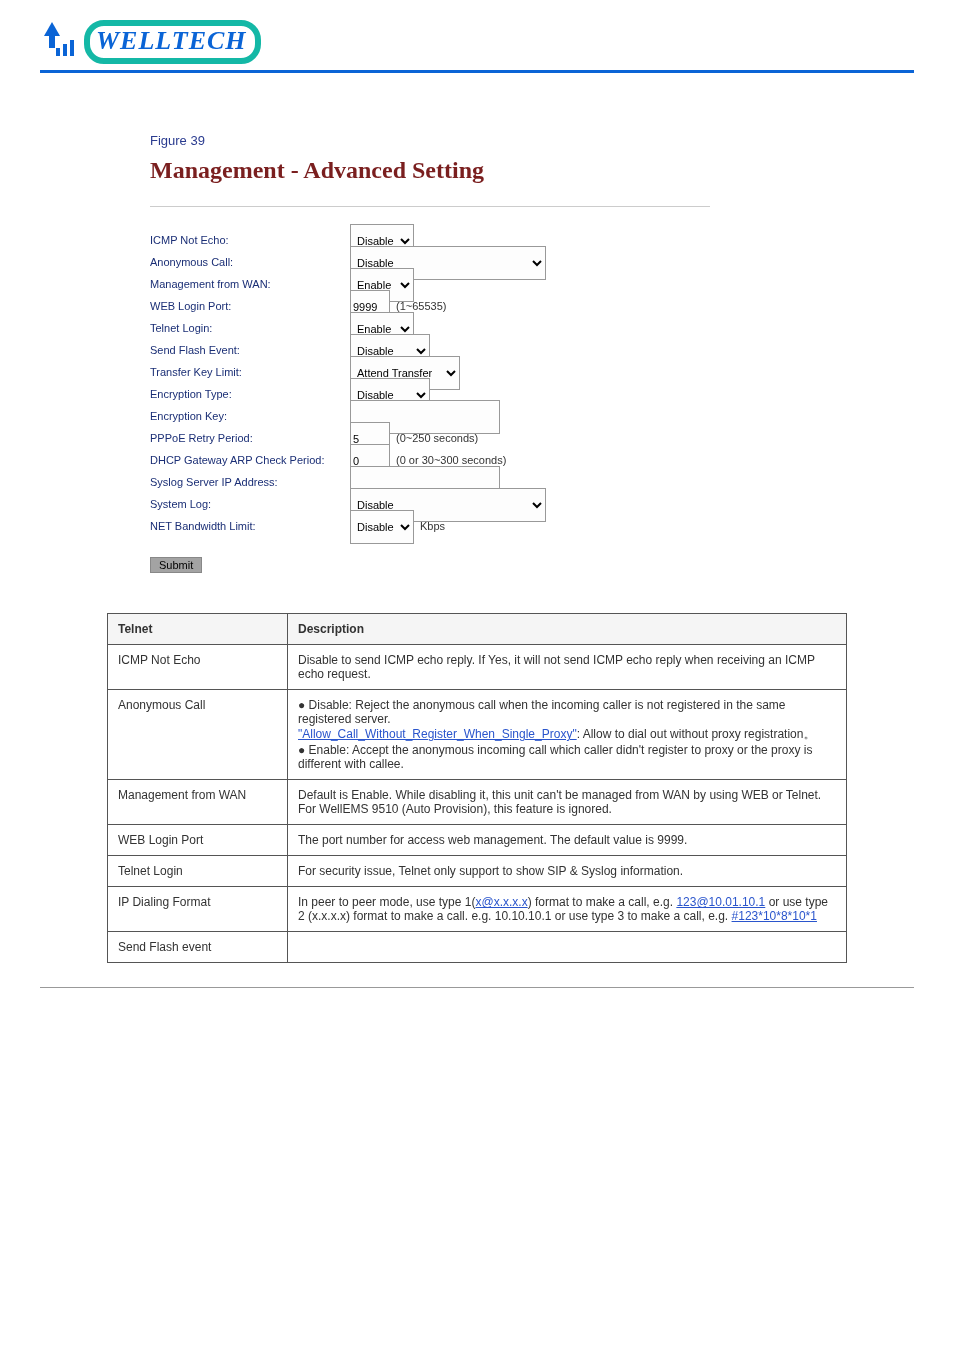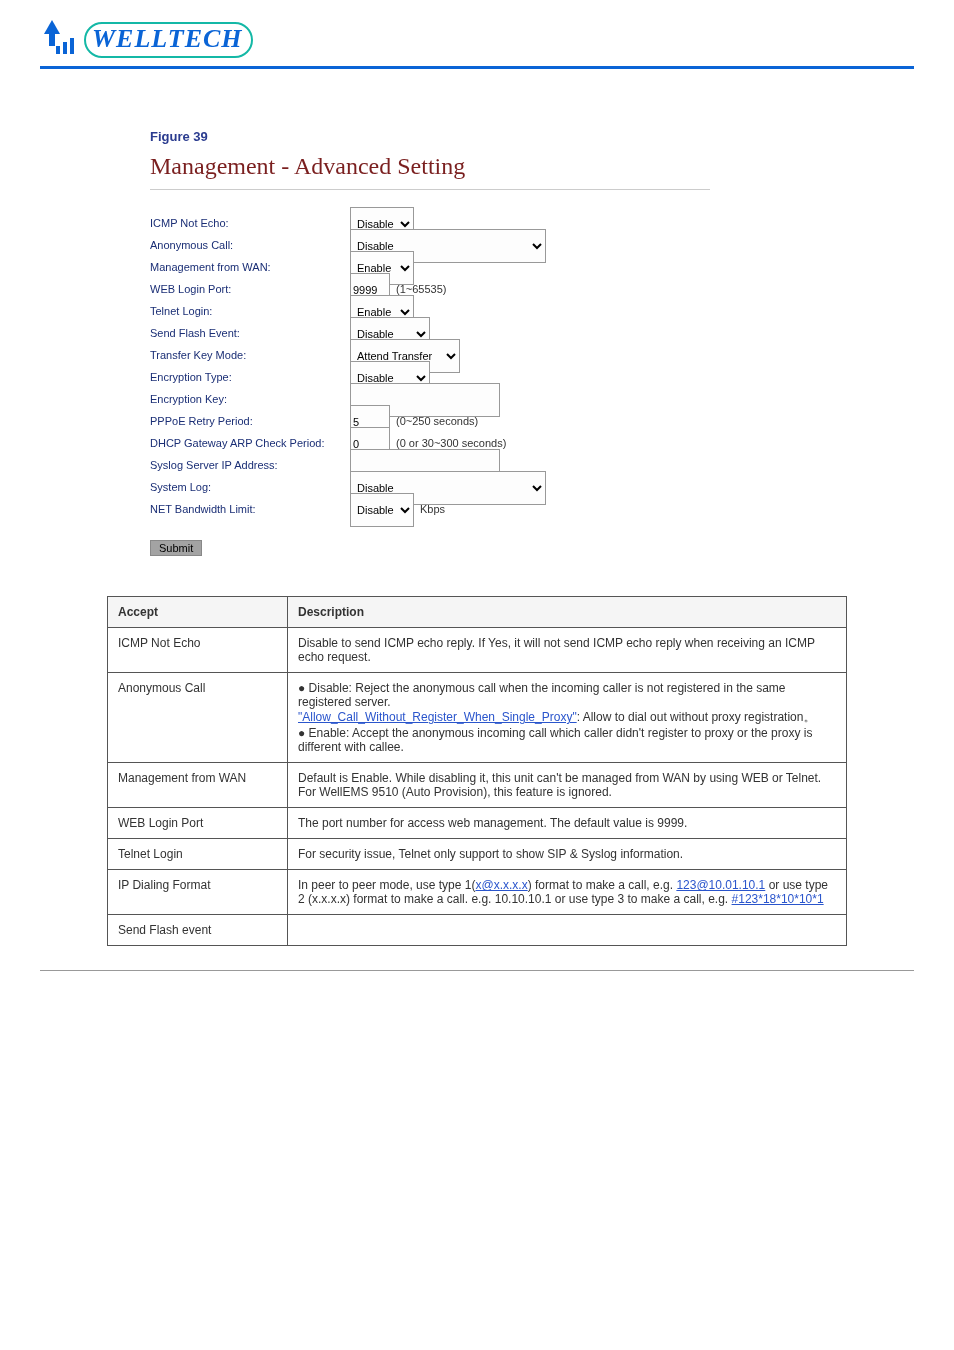--- a/index.html
+++ b/index.html
@@ -30,32 +30,32 @@
   .logo-bars span { display: block; width: 4px; background: #0a64d6; }
   .logo-bars span:nth-child(1){height:8px}
   .logo-bars span:nth-child(2){height:12px}
   .logo-bars span:nth-child(3){height:16px}
   .logo-text {
     font-family: Georgia, "Times New Roman", serif;
     font-size: 26px; font-weight: bold; font-style: italic;
     color: #0a64d6; letter-spacing: 1px;
   }
   .logo-cap {
-    border: 2px solid #14b8a6; border-radius: 20px; padding: 0 8px 2px 6px;
+    border: 6px solid #14b8a6; border-radius: 20px; padding: 0 8px 2px 6px;
     display: inline-flex; align-items: center;
   }
   .hr-thick { height: 3px; background: #0a64d6; width: 100%; }
   .figure-row { margin: 60px 0 40px 110px; width: 640px; }
-  .figure-num { color: #2a3b8f; font-weight: bold; font-size: 13px; margin-bottom: 6px; }
+  .figure-num { color: #2a3b8f; font-weight: normal; font-size: 13px; margin-bottom: 6px; }
 
   .fig-box { line-height: 1.4; }
   .fig-title {
     font-family: Georgia, "Times New Roman", serif;
-    color: #7a1f1f; font-size: 24px; font-weight: normal;
-    padding-bottom: 5px; border-bottom: 1px solid #ccc; margin-bottom: 24px;
+    color: #7a1f1f; font-size: 24px; font-weight: bold;
+    padding-bottom: 18px; border-bottom: 1px solid #ccc; margin-bottom: 24px;
     width: 560px;
   }
   .form-rows { display: flex; flex-direction: column; gap: 2px; }
   .form-row { display: flex; align-items: center; height: 20px; }
   .form-label { width: 200px; color: #1a2e75; font-weight: normal; font-size: 11px; }
   .form-ctrl { display: flex; align-items: center; gap: 6px; font-size: 11px; }
   select, input[type="text"] {
     font-size: 11px; border: 1px solid #999; background: #fdfdfd; height: 34px; padding: 0 2px;
   }
   select.w50{width:64px} select.w70{width:80px} select.w90{width:110px}
@@ -137,21 +137,21 @@
             <select class="w50"><option>Enable</option></select>
           </div>
         </div>
         <div class="form-row">
           <div class="form-label">Send Flash Event:</div>
           <div class="form-ctrl">
             <select class="w70"><option>Disable</option></select>
           </div>
         </div>
         <div class="form-row">
-          <div class="form-label">Transfer Key Mode:</div>
+          <div class="form-label">Transfer Key Limit:</div>
           <div class="form-ctrl">
             <select class="w90"><option>Attend Transfer</option></select>
           </div>
         </div>
         <div class="form-row">
           <div class="form-label">Encryption Type:</div>
           <div class="form-ctrl">
             <select class="w70"><option>Disable</option></select>
           </div>
         </div>
@@ -200,21 +200,21 @@
   </div>
 </div>
 
 <table class="desc">
   <colgroup>
       <col class="c1">
       <col>
     </colgroup>
   <thead>
     <tr>
-      <th>Accept</th>
+      <th>Telnet</th>
       <th>Description</th>
     </tr>
   </thead>
   <tbody id="desc-body">
       <tr>
         <td>ICMP Not Echo</td>
         <td>Disable to send ICMP echo reply. If Yes, it will not send ICMP echo reply when receiving an ICMP echo request.</td>
       </tr>
       <tr>
         <td>Anonymous Call</td>
@@ -232,21 +232,21 @@
         <td>WEB Login Port</td>
         <td>The port number for access web management. The default value is 9999.</td>
       </tr>
       <tr>
         <td>Telnet Login</td>
         <td>For security issue, Telnet only support to show SIP &amp; Syslog information.</td>
       </tr>
       <tr>
         <td>IP Dialing Format</td>
         <td>
-          <div>In peer to peer mode, use type 1(<span class="link">x@x.x.x.x</span>) format to make a call, e.g. <span class="link">123@10.01.10.1</span> or use type 2 (x.x.x.x) format to make a call. e.g. 10.10.10.1 or use type 3 to make a call, e.g. <span class="link">#123*18*10*10*1</span></div>
+          <div>In peer to peer mode, use type 1(<span class="link">x@x.x.x.x</span>) format to make a call, e.g. <span class="link">123@10.01.10.1</span> or use type 2 (x.x.x.x) format to make a call. e.g. 10.10.10.1 or use type 3 to make a call, e.g. <span class="link">#123*10*8*10*1</span></div>
         </td>
       </tr>
       <tr>
         <td>Send Flash event</td>
         <td></td>
       </tr>
     </tbody>
 </table>
 
 <div class="footer-line"></div>

